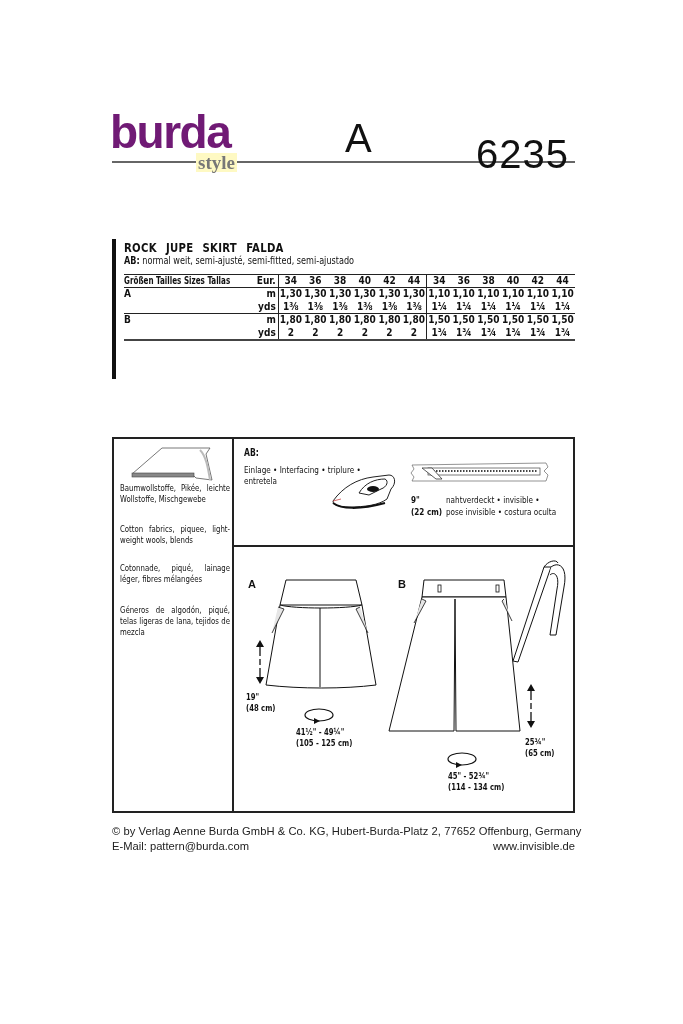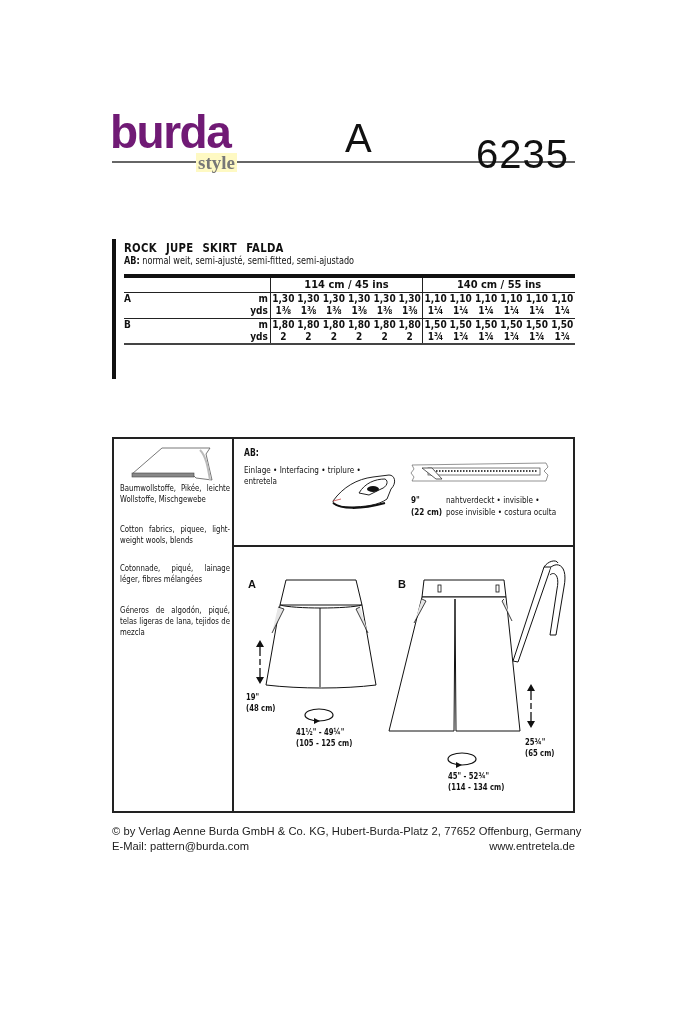--- a/index.html
+++ b/index.html
@@ -73,25 +73,35 @@
     <span>JUPE</span>
     <span>SKIRT</span>
     <span>FALDA</span>
   </div>
   <div class="subtitle">
     <b>AB:</b><span> normal weit, semi-ajusté, semi-fitted, semi-ajustado</span>
   </div>
 
   <table class="sizes">
     <tbody>
-        <tr class="top">
-      <td class="lbl"></td>
-      <td class="unit"></td>
-      <td colspan="6">114 cm / 45 ins</td>
-      <td class="sep" colspan="6">140 cm / 55 ins</td>
+    <tr class="rowline">
+      <td class="lbl"><span class="cond" style="transform-origin:left">Größen  Tailles  Sizes  Tallas</span></td>
+      <td class="unit">Eur.</td>
+      <td class="w">34</td>
+      <td class="w">36</td>
+      <td class="w">38</td>
+      <td class="w">40</td>
+      <td class="w">42</td>
+      <td class="w">44</td>
+      <td class="w sep">34</td>
+      <td class="w">36</td>
+      <td class="w">38</td>
+      <td class="w">40</td>
+      <td class="w">42</td>
+      <td class="w">44</td>
     </tr>
     <tr class="rowline">
       <td class="lbl">A</td>
       <td class="unit">m</td>
       <td class="w">1,30</td>
       <td class="w">1,30</td>
       <td class="w">1,30</td>
       <td class="w">1,30</td>
       <td class="w">1,30</td>
       <td class="w">1,30</td>
@@ -250,13 +260,13 @@
     </div>
     <div class="meas" style="left:214px; top:224px;">
       <div>45" - 52¾"</div>
       <div>(114 - 134 cm)</div>
     </div>
   </div>
 </div>
 
 <div class="footer-line1">© by Verlag Aenne Burda GmbH &amp; Co. KG, Hubert-Burda-Platz 2, 77652 Offenburg, Germany</div>
 <div class="footer-line2">E-Mail: pattern@burda.com</div>
-<div class="footer-url">www.entretela.de</div>
+<div class="footer-url">www.invisible.de</div>
 
 </body></html>

